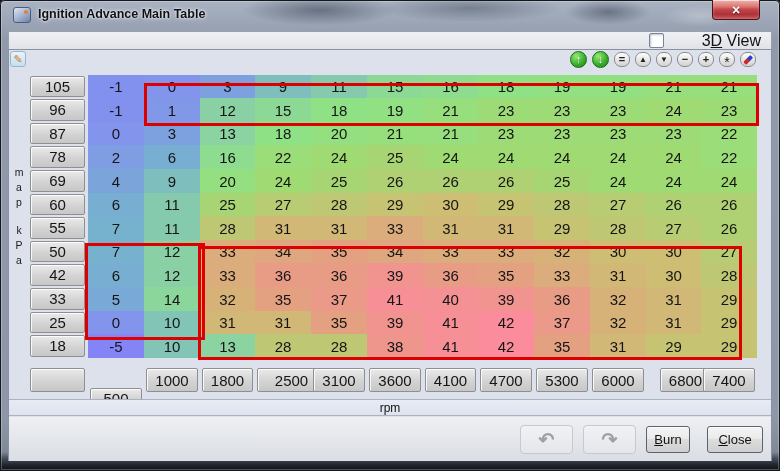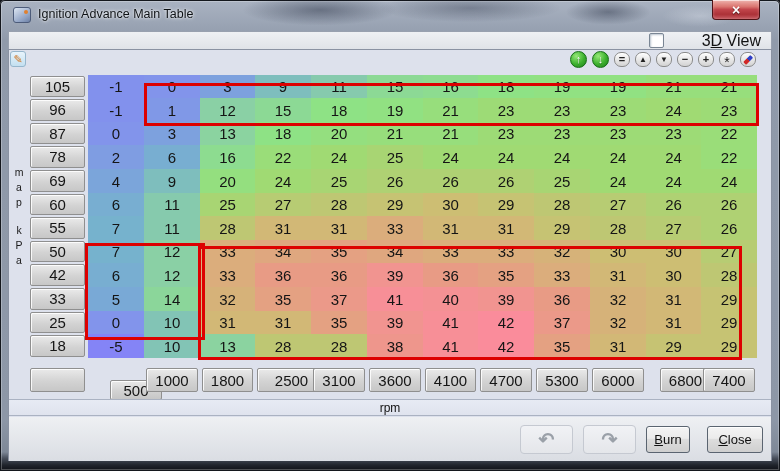--- a/index.html
+++ b/index.html
@@ -9,21 +9,21 @@
     box-shadow:inset 0 0 0 1px #14171d, inset 0 0 0 2px rgba(255,255,255,.25);}
   #win::before{content:'';position:absolute;inset:0;border-radius:5px 5px 0 0;
     background:radial-gradient(110px 22px at 320px 10px,rgba(16,24,44,.40),transparent 70%),
                radial-gradient(130px 20px at 470px 8px,rgba(16,24,44,.30),transparent 70%),
                radial-gradient(60px 18px at 608px 12px,rgba(16,24,44,.38),transparent 70%),
                radial-gradient(55px 16px at 700px 16px,rgba(235,240,248,.30),transparent 70%);}
   #titlebar{position:absolute;left:0;top:0;right:0;height:30px;z-index:4;}
   #app-icon{position:absolute;left:13px;top:7px;width:18px;height:16px;border-radius:3px;
     background:linear-gradient(145deg,#dde6f2,#8fa2c4 70%,#6d80a4);border:1px solid #4d5c7a;box-sizing:border-box;}
   #app-icon::after{content:'';position:absolute;right:2px;top:2px;width:4px;height:4px;border-radius:50%;background:#e08030;}
-  #title-text{position:absolute;left:38px;top:7px;font-size:12.5px;font-weight:400;color:#0d1115;
+  #title-text{position:absolute;left:38px;top:7px;font-size:12.5px;font-weight:700;color:#0d1115;
     text-shadow:0 0 4px rgba(255,255,255,.9),0 0 2px rgba(255,255,255,.8);}
   #close-btn{position:absolute;right:20px;top:0;width:48px;height:20px;border-radius:0 0 4px 4px;
     background:linear-gradient(180deg,#efb2ac 0%,#da7570 35%,#c2454b 50%,#ad3238 75%,#c4555c 100%);
     border:1px solid #4f1316;border-top:none;box-shadow:inset 0 1px 0 rgba(255,255,255,.55),inset 0 0 3px rgba(255,255,255,.3);
     display:flex;align-items:center;justify-content:center;box-sizing:border-box;}
   #close-btn span{color:#fff;font-size:14px;font-weight:700;line-height:1;text-shadow:0 1px 1px rgba(0,0,0,.6);}
   #menubar{position:absolute;left:8px;right:8px;top:31px;height:18px;z-index:4;
     background:linear-gradient(180deg,#eff1f4,#e0e3e8);border:1px solid #99a1af;border-bottom:none;box-sizing:border-box;
     display:flex;align-items:center;justify-content:flex-end;padding-right:10px;gap:6px;}
   #checkbox-3d{width:13px;height:13px;background:#fff;border:1px solid #7a8694;border-radius:2px;
@@ -270,21 +270,21 @@
       <div class="cell" style="left: 255px; top: 334px; width: 56px; height: 24px; background: rgb(190, 199, 115);">28</div>
       <div class="cell" style="left: 311px; top: 334px; width: 56px; height: 24px; background: rgb(190, 199, 115);">28</div>
       <div class="cell" style="left: 367px; top: 334px; width: 56px; height: 24px; background: rgb(238, 150, 140);">38</div>
       <div class="cell" style="left: 423px; top: 334px; width: 55px; height: 24px; background: rgb(247, 143, 151);">41</div>
       <div class="cell" style="left: 478px; top: 334px; width: 56px; height: 24px; background: rgb(250, 140, 155);">42</div>
       <div class="cell" style="left: 534px; top: 334px; width: 56px; height: 24px; background: rgb(228, 161, 130);">35</div>
       <div class="cell" style="left: 590px; top: 334px; width: 56px; height: 24px; background: rgb(210, 184, 118);">31</div>
       <div class="cell" style="left: 646px; top: 334px; width: 55px; height: 24px; background: rgb(198, 195, 115);">29</div>
       <div class="cell" style="left: 701px; top: 334px; width: 56px; height: 24px; background: rgb(198, 195, 115);">29</div>
       <div class="hbtn" style="left: 30px; top: 335px; width: 55px; height: 21.5px;">18</div>
-      <div class="hbtn" style="left: 90px; top: 380px; width: 52px; height: 20px; margin-left: 20px;">500</div>
+      <div class="hbtn" style="left: 90px; top: 388px; width: 52px; height: 20px;">500</div>
       <div class="hbtn" style="left: 146px; top: 368px; width: 52px; height: 24px;">1000</div>
       <div class="hbtn" style="left: 202px; top: 368px; width: 51px; height: 24px;">1800</div>
       <div class="hbtn" style="left: 257px; top: 368px; width: 69px; height: 24px;">2500</div>
       <div class="hbtn" style="left: 313px; top: 368px; width: 52px; height: 24px;">3100</div>
       <div class="hbtn" style="left: 369px; top: 368px; width: 52px; height: 24px;">3600</div>
       <div class="hbtn" style="left: 425px; top: 368px; width: 51px; height: 24px;">4100</div>
       <div class="hbtn" style="left: 480px; top: 368px; width: 52px; height: 24px;">4700</div>
       <div class="hbtn" style="left: 536px; top: 368px; width: 52px; height: 24px;">5300</div>
       <div class="hbtn" style="left: 592px; top: 368px; width: 52px; height: 24px;">6000</div>
       <div class="hbtn" style="left: 648px; top: 368px; width: 51px; height: 24px; margin-left: 12px;">6800</div>

